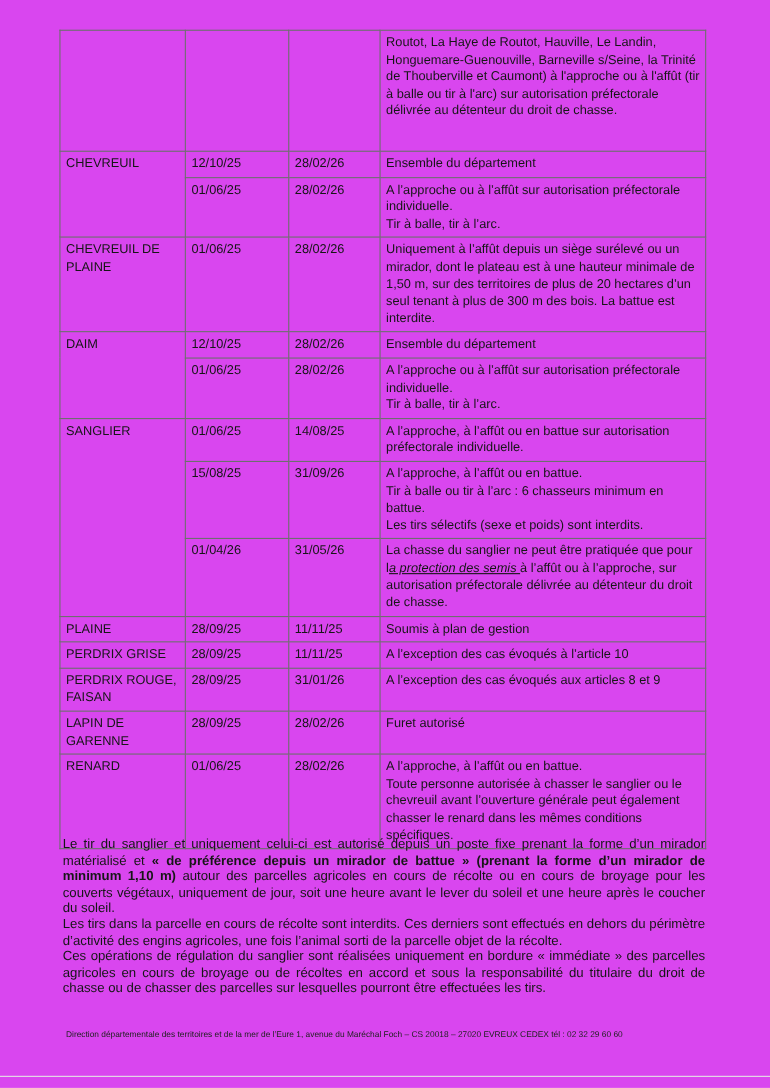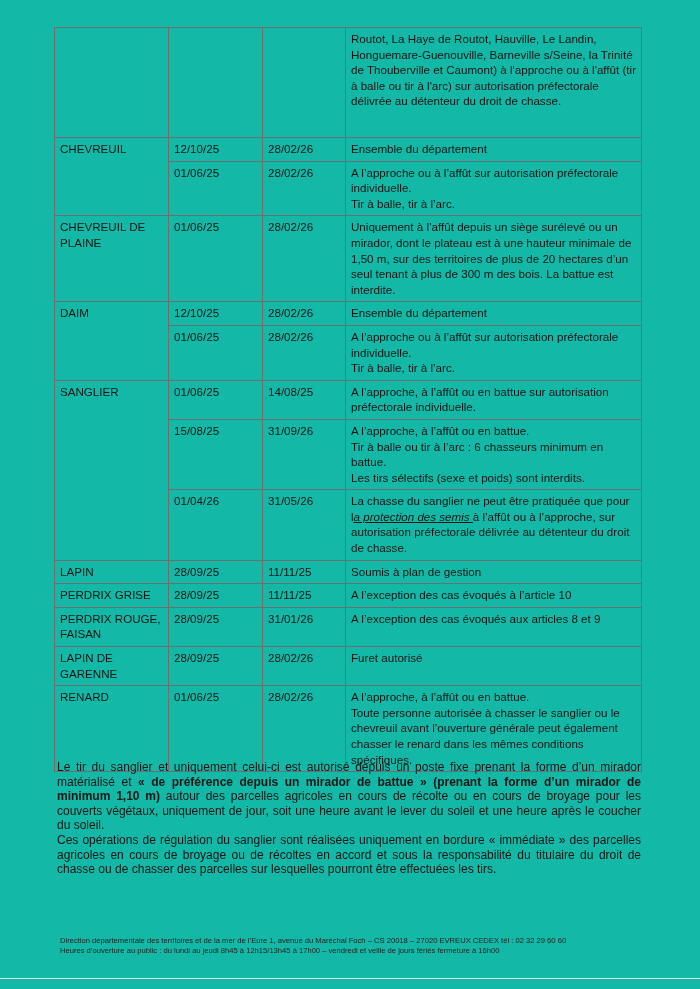--- a/index.html
+++ b/index.html
@@ -1,18 +1,18 @@
 <!DOCTYPE html>
 <html><head>
 <meta charset="utf-8">
 <style>
   * { box-sizing: border-box; margin: 0; padding: 0; }
   html, body { width: 700px; height: 989px; background: #ffffff; overflow: hidden; }
   body { position: relative; font-family: "Liberation Sans", "DejaVu Sans", sans-serif; color: #1a1a1a; }
-  .page { position: absolute; left: 0; top: 0; width: 700px; height: 989px; background: #14b8a6; }
+  .page { position: absolute; left: 0; top: 0; width: 700px; height: 989px; background: #d946ef; }
 
   table.hunt {
     position: absolute; left: 54px; top: 27px; width: 587px;
     border-collapse: collapse; table-layout: fixed;
     font-size: 11.6px; line-height: 15.6px; color: #161616;
   }
   table.hunt td {
     border: 1px solid #6e6e6e; vertical-align: top;
     padding: 3px 4px 4px 5px;
   }
@@ -103,21 +103,21 @@
           <div>Les tirs sélectifs (sexe et poids) sont interdits.</div>
         </td>
       </tr>
       <tr style="height:63px">
         <td>01/04/26</td>
         <td>31/05/26</td>
         <td><span>La chasse du sanglier ne peut être pratiquée que pour l</span><span class="u">a protection des semis </span><span>à l’affût ou à l’approche,  sur autorisation préfectorale délivrée au détenteur du droit de chasse.</span></td>
       </tr>
 
       <tr style="height:22px">
-        <td>LAPIN</td>
+        <td>PLAINE</td>
         <td>28/09/25</td>
         <td>11/11/25</td>
         <td>Soumis à plan de gestion</td>
       </tr>
 
       <tr style="height:21px">
         <td>PERDRIX GRISE</td>
         <td>28/09/25</td>
         <td>11/11/25</td>
         <td>A l’exception des cas évoqués à l’article 10</td>
@@ -145,21 +145,21 @@
           <div>A l’approche, à l’affût ou en battue.</div>
           <div>Toute personne autorisée à chasser le sanglier ou le chevreuil avant l’ouverture générale peut également chasser le renard dans les mêmes conditions spécifiques.</div>
         </td>
       </tr>
     </tbody>
   </table>
 
 
   <div class="body-text">
     <p><span>Le tir du sanglier et uniquement celui-ci est autorisé depuis un poste fixe prenant la forme d’un mirador matérialisé et </span><b>« de préférence depuis un mirador de battue » (prenant la forme d’un mirador de minimum 1,10 m)</b><span> autour des parcelles agricoles en cours de récolte ou en cours de broyage pour les couverts végétaux, uniquement de jour, soit une heure avant le lever du soleil et une heure après le coucher du soleil.</span></p>
+    <p>Les tirs dans la parcelle en cours de récolte sont interdits. Ces derniers sont effectués en dehors du périmètre d’activité des engins agricoles, une fois l’animal sorti de la parcelle objet de la récolte.</p>
     <p>Ces opérations de régulation du sanglier sont réalisées uniquement en bordure « immédiate » des parcelles agricoles en cours de broyage ou de récoltes en accord et sous la responsabilité du titulaire du droit de chasse ou de chasser des parcelles sur lesquelles pourront être effectuées les tirs.</p>
   </div>
 
   <div class="footer">
     <div>Direction départementale des territoires et de la mer de l’Eure  1, avenue du Maréchal Foch – CS 20018 – 27020 EVREUX CEDEX  tél : 02 32 29 60 60</div>
-    <div>Heures d’ouverture au public : du lundi au jeudi 8h45 à 12h15/13h45 à 17h00 – vendredi et veille de jours fériés fermeture à 16h00</div>
   </div>
   <div class="bottom-rule"></div>
 </div>
 
 </body></html>

